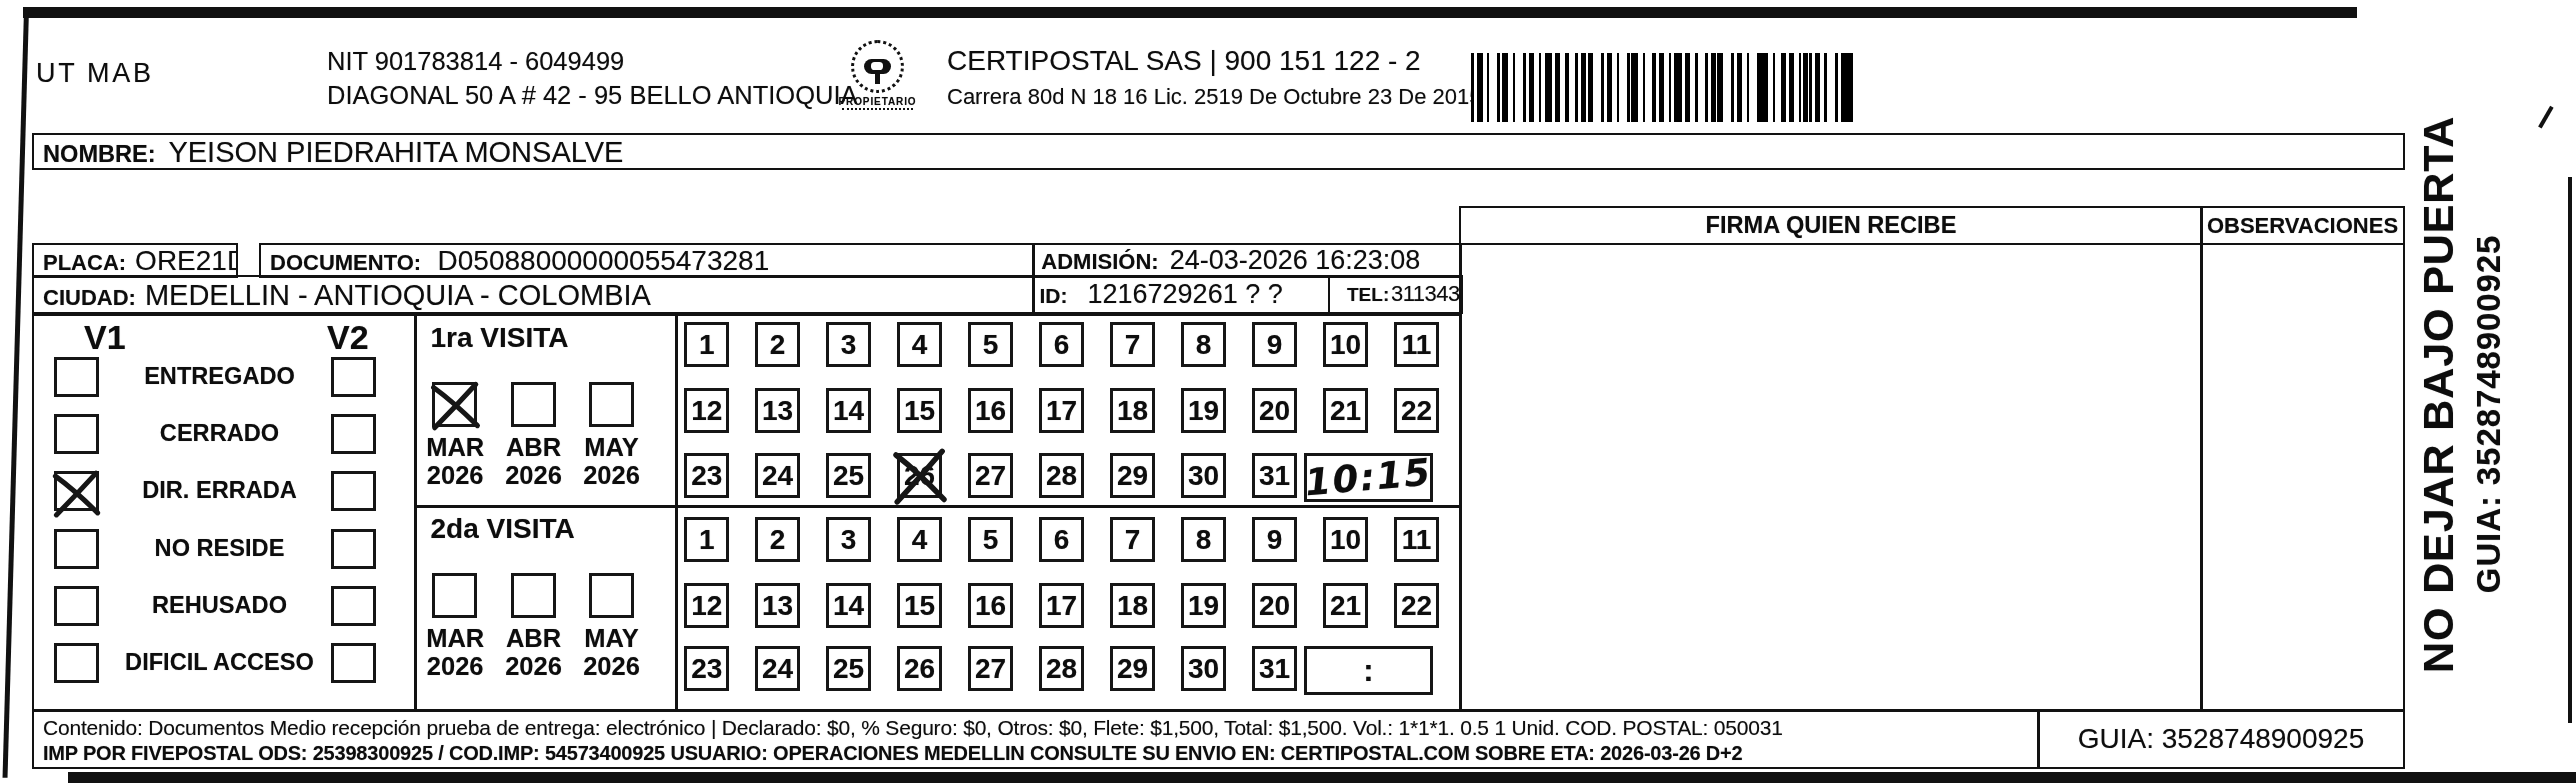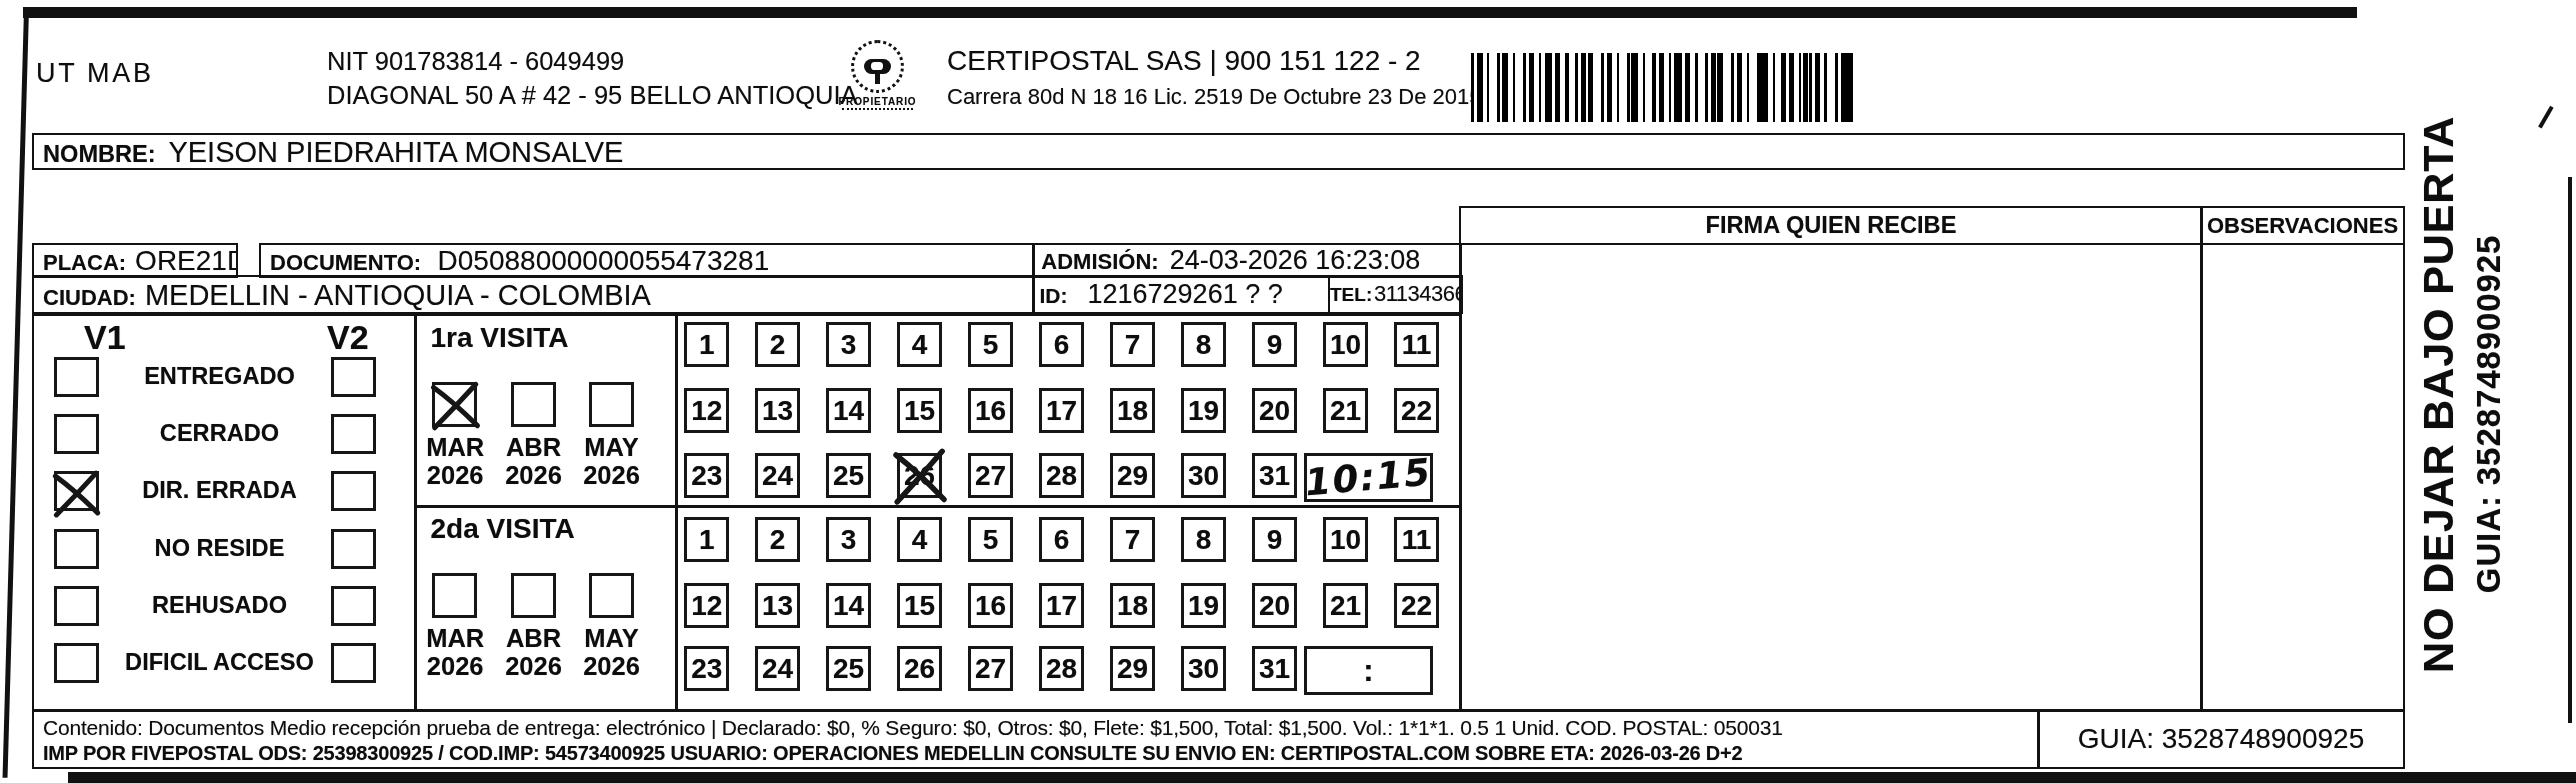--- a/index.html
+++ b/index.html
@@ -125,21 +125,21 @@
       <span class="fvalue">MEDELLIN - ANTIOQUIA - COLOMBIA</span>
     </div>
   </div>
   <div class="cell" style="left:1032px;top:275px;width:298px;height:39px;">
     <div class="fieldrow" style="padding-top:1.8px;gap:20px;padding-left:5.5px;">
       <span class="flabel" style="font-size:21px;">ID:</span>
       <span class="fvalue" style="font-size:27px;">1216729261 ? ?</span>
     </div>
   </div>
   <div class="cell" style="left:1328px;top:275px;width:135px;height:39px;">
-    <div class="fieldrow" style="padding-top:3.6px;gap:1.8px;padding-left:0;">
+    <div class="fieldrow" style="padding-top:3.6px;gap:1.8px;padding-left:17px;">
       <span class="flabel" style="font-size:19px;">TEL:</span>
       <span class="fvalue" style="font-size:22px;letter-spacing:-0.5px;">3113436649</span>
     </div>
   </div>
 
   <div class="cell" id="status-cell" style="left:32px;top:314px;width:385px;height:398px;">
     <div class="abs vhead" style="left:50px;top:1.8px;">V1</div>
     <div class="abs vhead" style="left:293px;top:1.8px;">V2</div>
     <div class="abs" id="status-rows" style="left:0;top:0;width:100%;height:100%;">
         <div class="status-row" style="top: 41px;">

